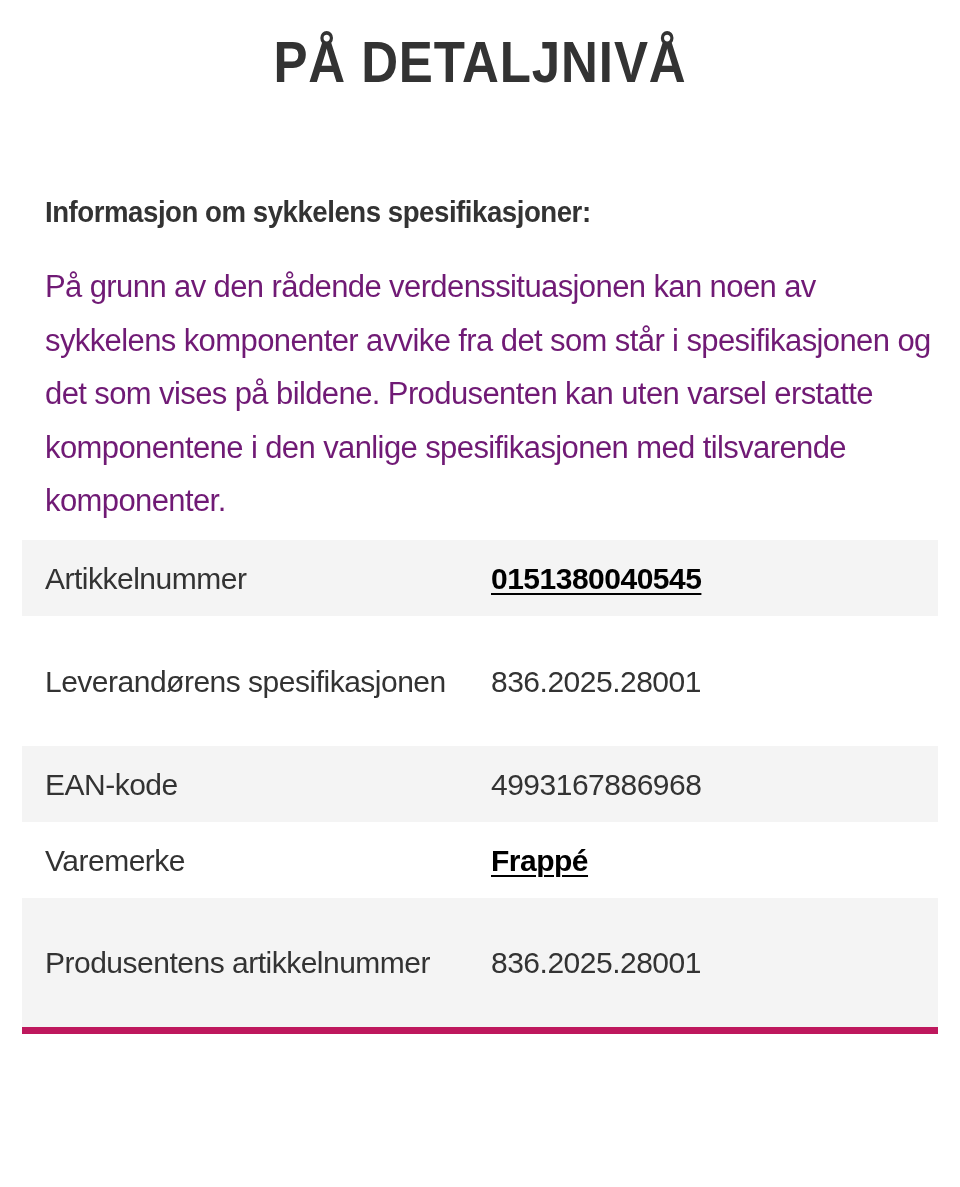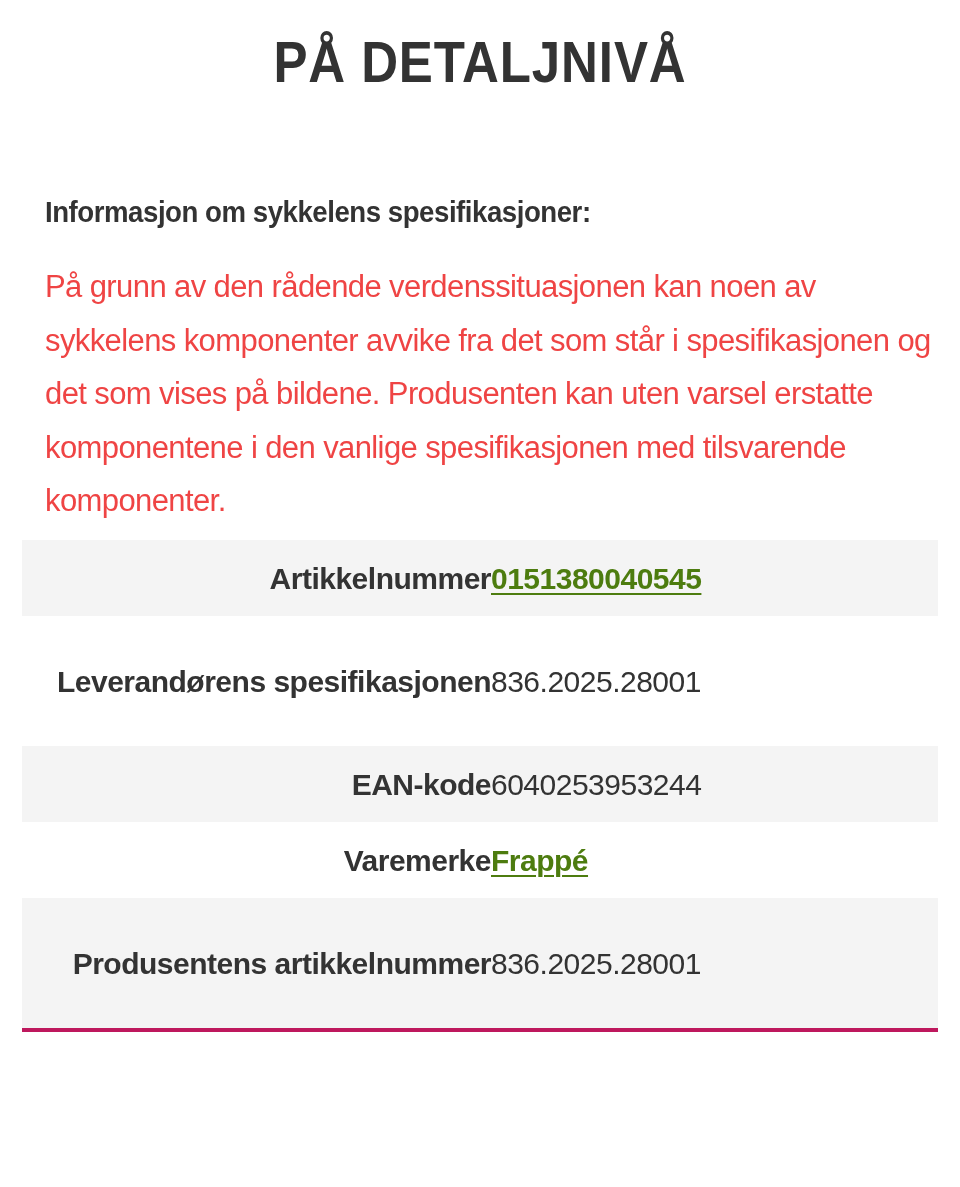--- a/index.html
+++ b/index.html
@@ -46,21 +46,21 @@
       white-space: nowrap;
     }
     .spec-desc {
       position: absolute;
       top: 260px;
       left: 45px;
       width: 900px;
       font-size: 31px;
       line-height: 53.5px;
       margin: 0;
-      color: #ef4444;
+      color: #701a75;
       letter-spacing: -0.6px;
     }
     .spec-table {
       position: absolute;
       top: 540px;
       left: 22px;
       width: 916px;
       border-collapse: collapse;
     }
     .spec-table tr.shaded td {
@@ -69,37 +69,36 @@
     .spec-table td {
       padding: 0;
       vertical-align: middle;
       font-size: 30px;
       color: #333333;
       letter-spacing: -0.5px;
     }
     .spec-table td.label {
       width: 446px;
       padding-left: 23px;
-      font-weight: bold;
+      font-weight: normal;
       line-height: 53px;
-      text-align: right;
     }
     .spec-table td.value {
       line-height: 53px;
     }
     .spec-table td.value a {
-      color: #4d7c0f;
+      color: #000000;
       font-weight: bold;
       text-decoration: underline;
       text-underline-offset: 4px;
       text-decoration-thickness: 2px;
     }
     .row-single { height: 76px; }
     .row-double { height: 130px; }
-    .row-last { height: 132px; border-bottom: 4px solid #be185d; }
+    .row-last { height: 132px; border-bottom: 7px solid #be185d; }
   </style>
 </head>
 <body>
 
 <h1 class="page-title">PÅ DETALJNIVÅ</h1>
 
 <h2 class="spec-heading">Informasjon om sykkelens spesifikasjoner:</h2>
 
 <p class="spec-desc">På grunn av den rådende verdenssituasjonen kan noen av sykkelens komponenter avvike fra det som står i spesifikasjonen og det som vises på bildene. Produsenten kan uten varsel erstatte komponentene i den vanlige spesifikasjonen med tilsvarende komponenter.</p>
 
@@ -110,21 +109,21 @@
       <td class="value">
         <a href="#">0151380040545</a>
       </td>
     </tr>
     <tr class="row-double">
       <td class="label">Leverandørens spesifikasjonen</td>
       <td class="value">836.2025.28001</td>
     </tr>
     <tr class="shaded row-single">
       <td class="label">EAN-kode</td>
-      <td class="value">6040253953244</td>
+      <td class="value">4993167886968</td>
     </tr>
     <tr class="row-single">
       <td class="label">Varemerke</td>
       <td class="value">
         <a href="#">Frappé</a>
       </td>
     </tr>
     <tr class="shaded row-last">
       <td class="label">Produsentens artikkelnummer</td>
       <td class="value">836.2025.28001</td>

